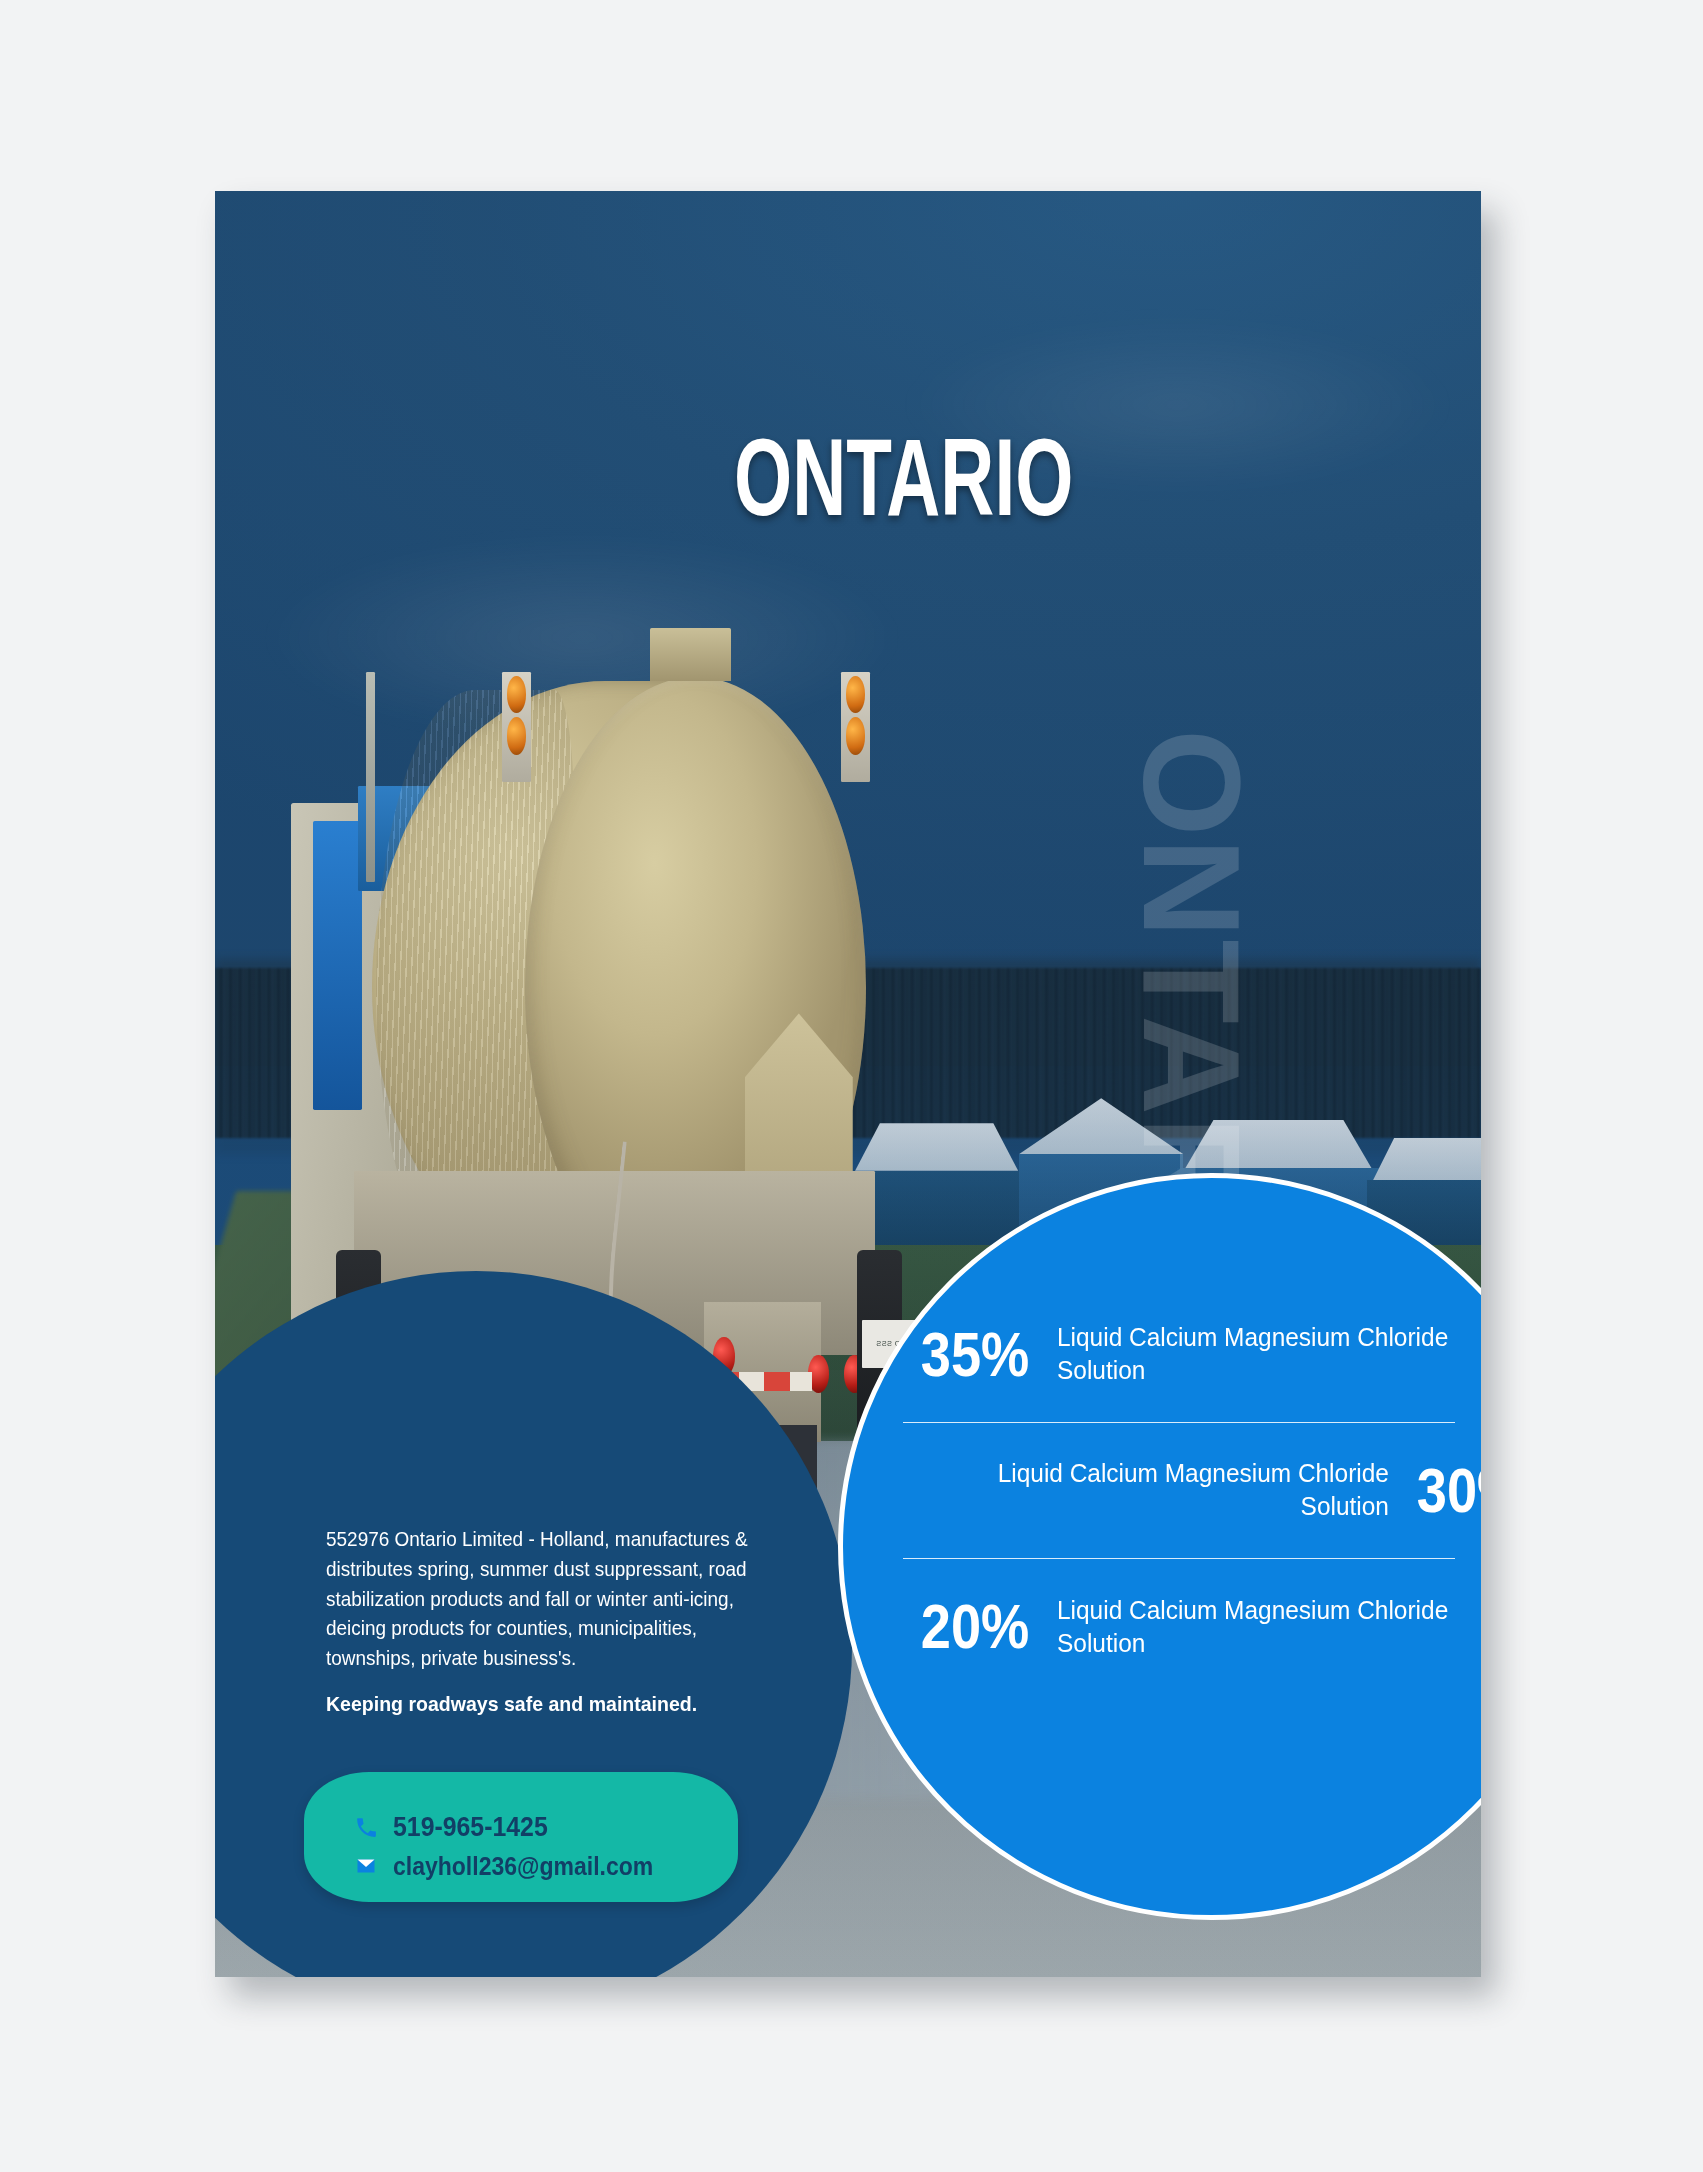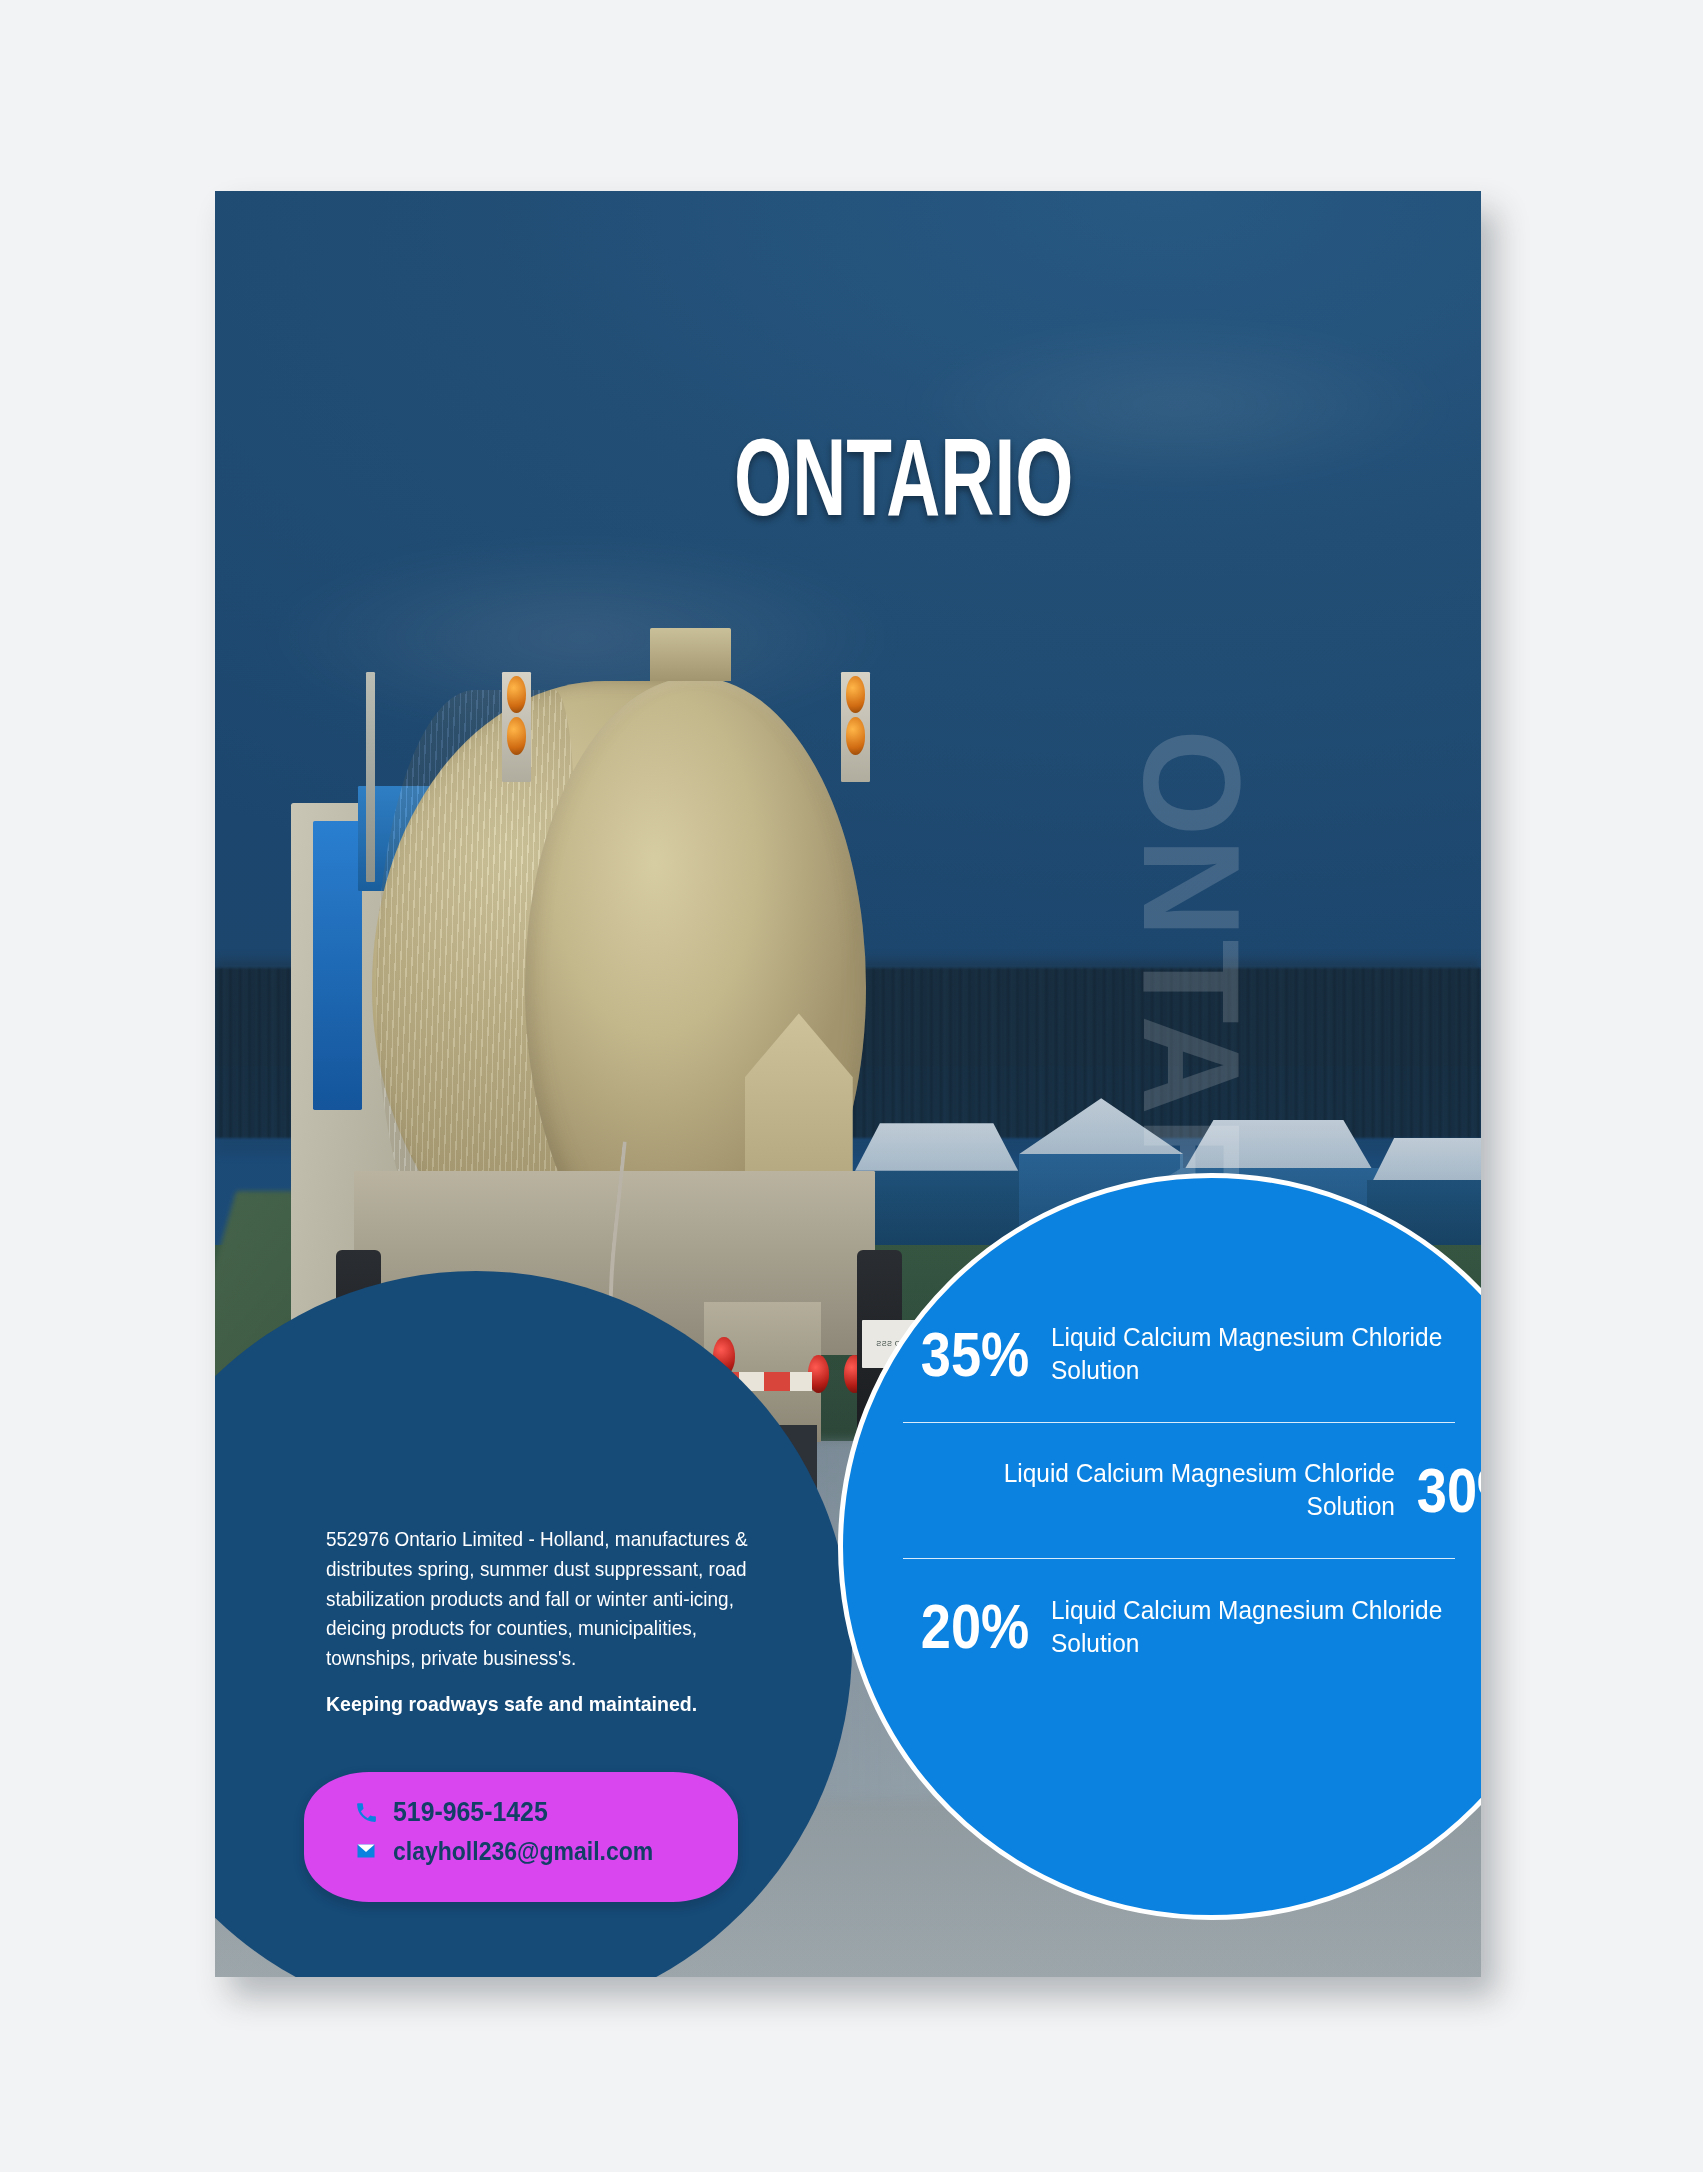--- a/index.html
+++ b/index.html
@@ -315,24 +315,24 @@
     transform:scaleX(.93);
     transform-origin:left top;
     width:108%;
   }
 
   
   #contact-pill{
     position:absolute;
     left:89px; top:1581px;
     width:434px; height:130px;
-    background:#d946ef;
+    background:#14b8a6;
     border-radius:65px/48px;
     box-shadow:0 4.3px 11.3px rgba(0,0,0,.16);
-    padding:25px 0 0 48px;
+    padding:40px 0 0 48px;
   }
   .contact-row{
     display:flex; align-items:center;
     margin-bottom:8.7px;
     color:#123f66;
   }
   .contact-row .ico{
     width:28px; height:27px; margin-right:13px;
     display:flex; align-items:center; justify-content:center;
     flex:0 0 auto;
@@ -354,21 +354,21 @@
     border-radius:50%;
   }
   #stats-inner{
     position:absolute;
     left:623px; top:982px;
     width:747px; height:747px;
     padding:116px 51px 0 74px;
     color:#fff;
   }
   .stat-row{
-    display:flex; align-items:center; gap:13px;
+    display:flex; align-items:center; gap:19px;
     height:130px;
   }
   .stat-row.flip{ justify-content:flex-end; }
   .stat-num{
     font-size:63px; font-weight:800; line-height:1;
     transform:scaleX(.86); transform-origin:center;
     white-space:nowrap;
   }
   .stat-label{
     font-size:26px; line-height:1.28; font-weight:400;

